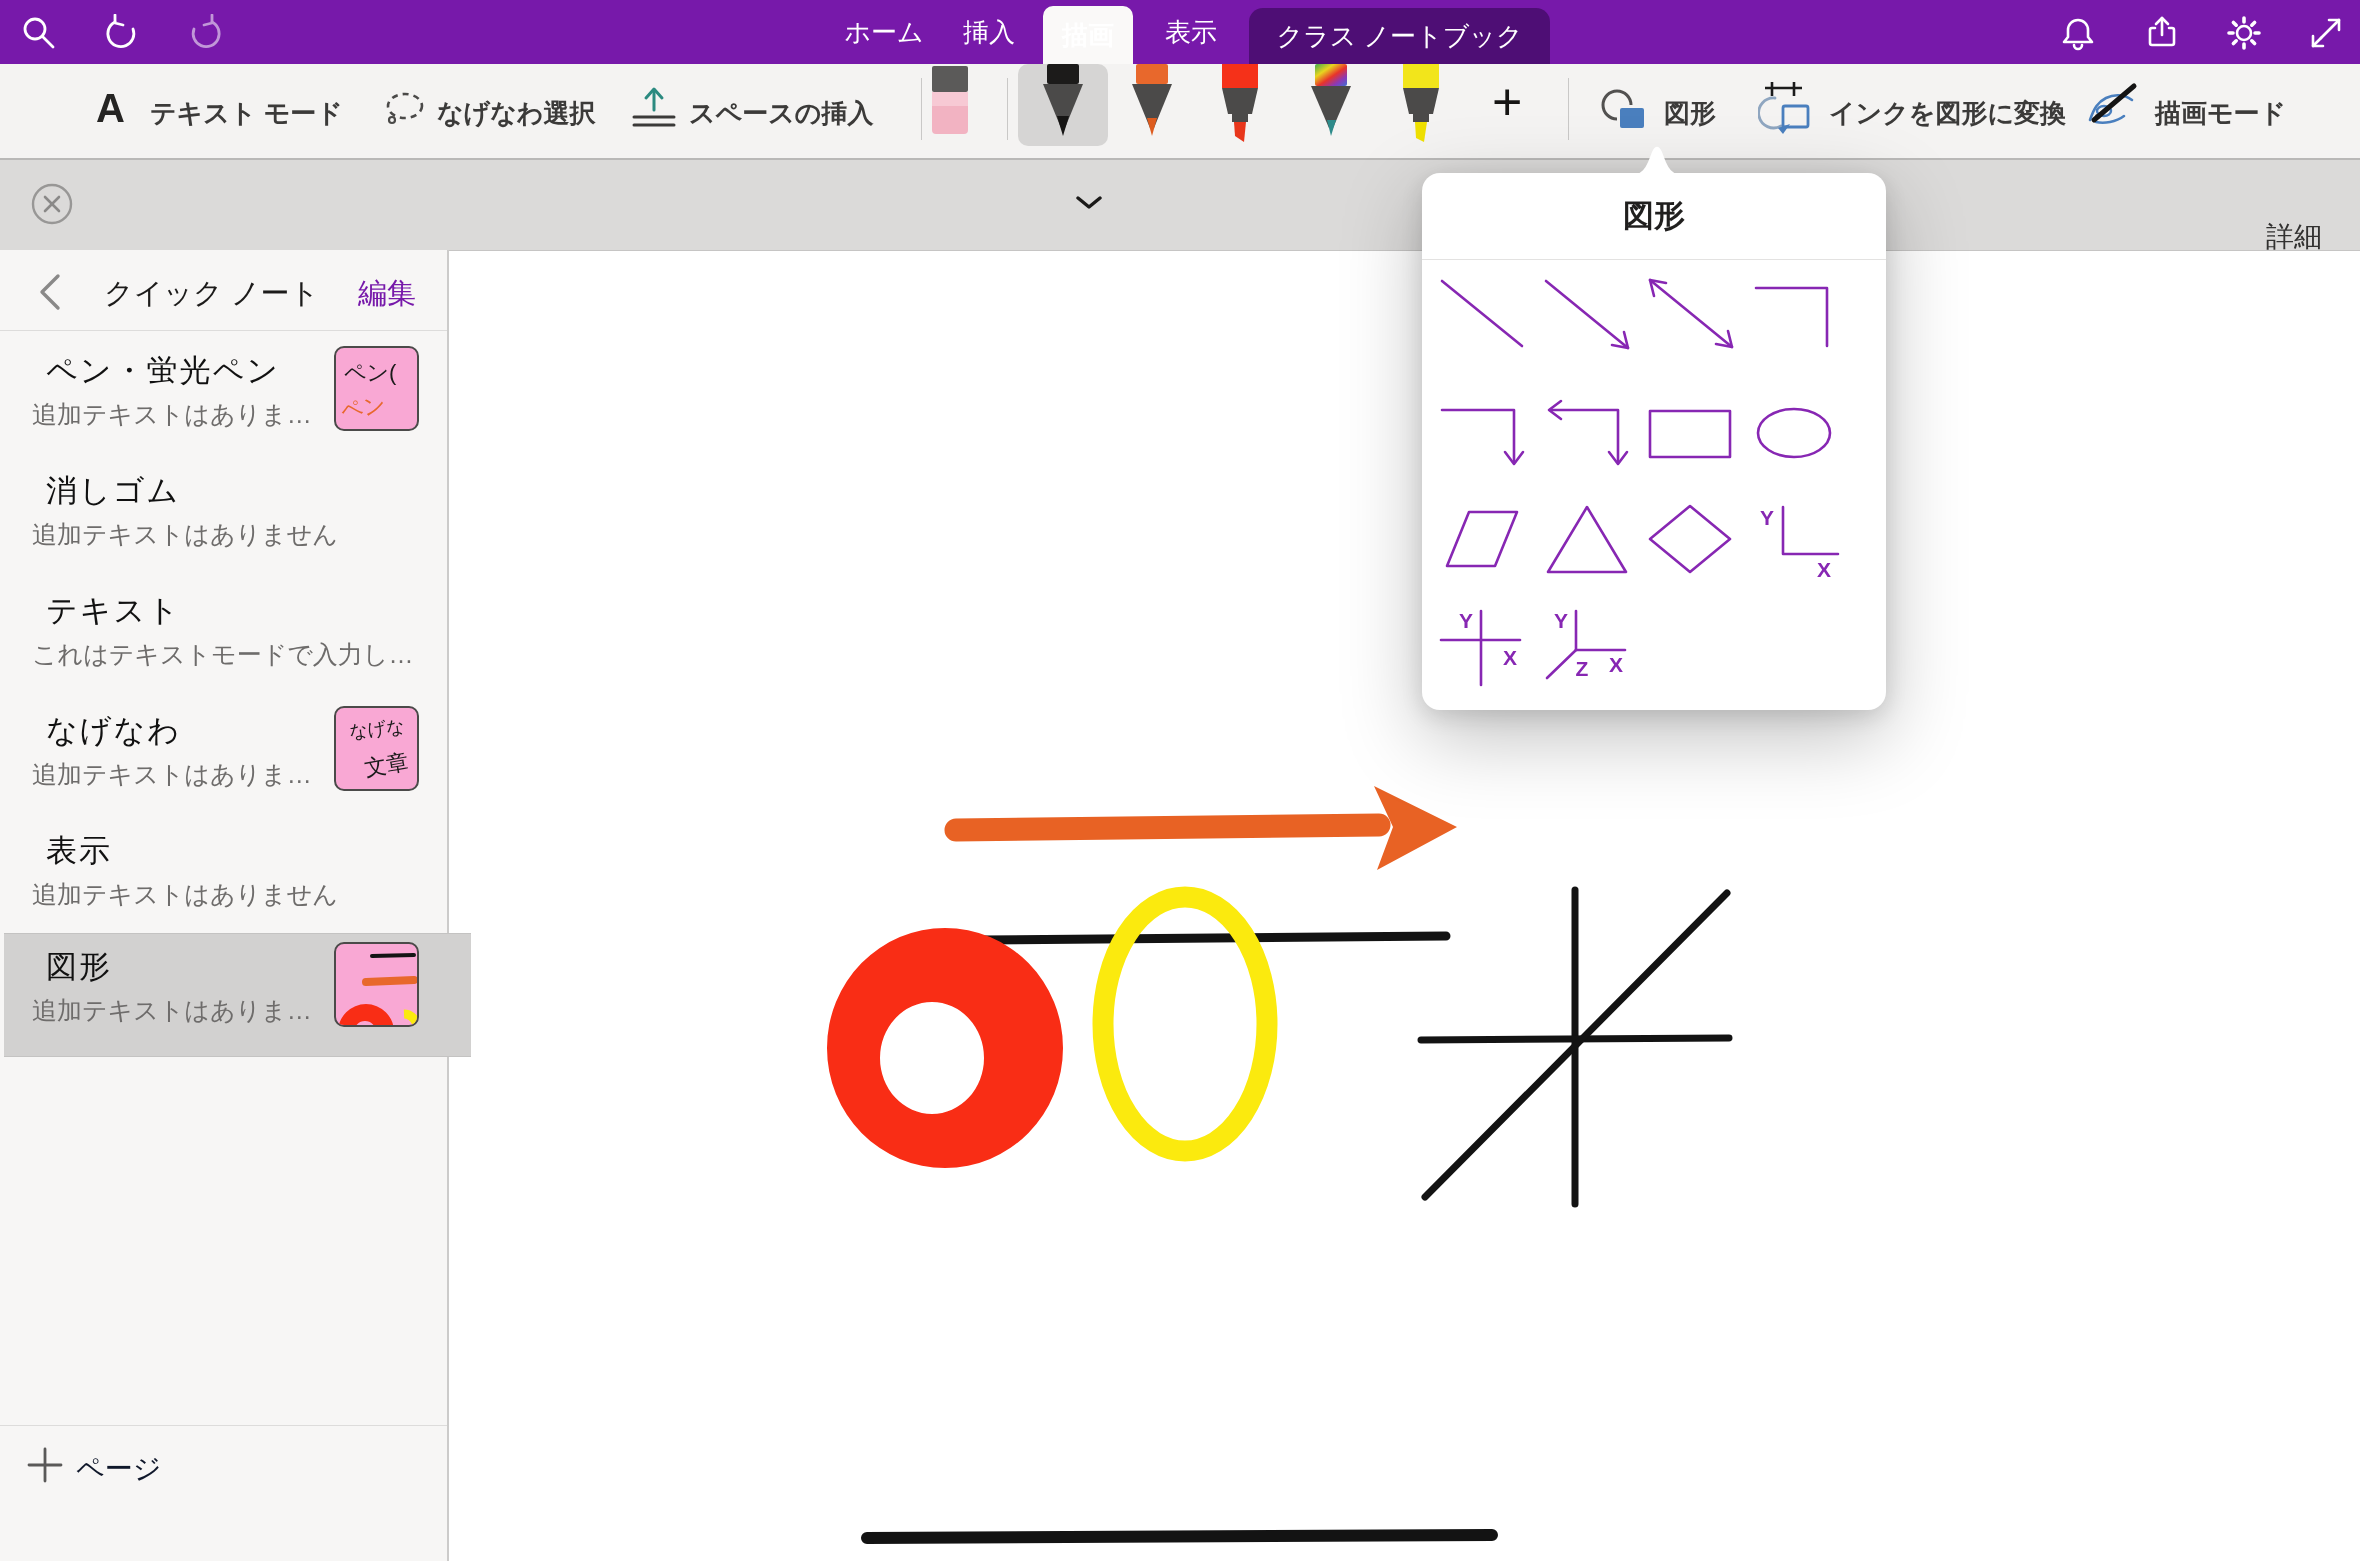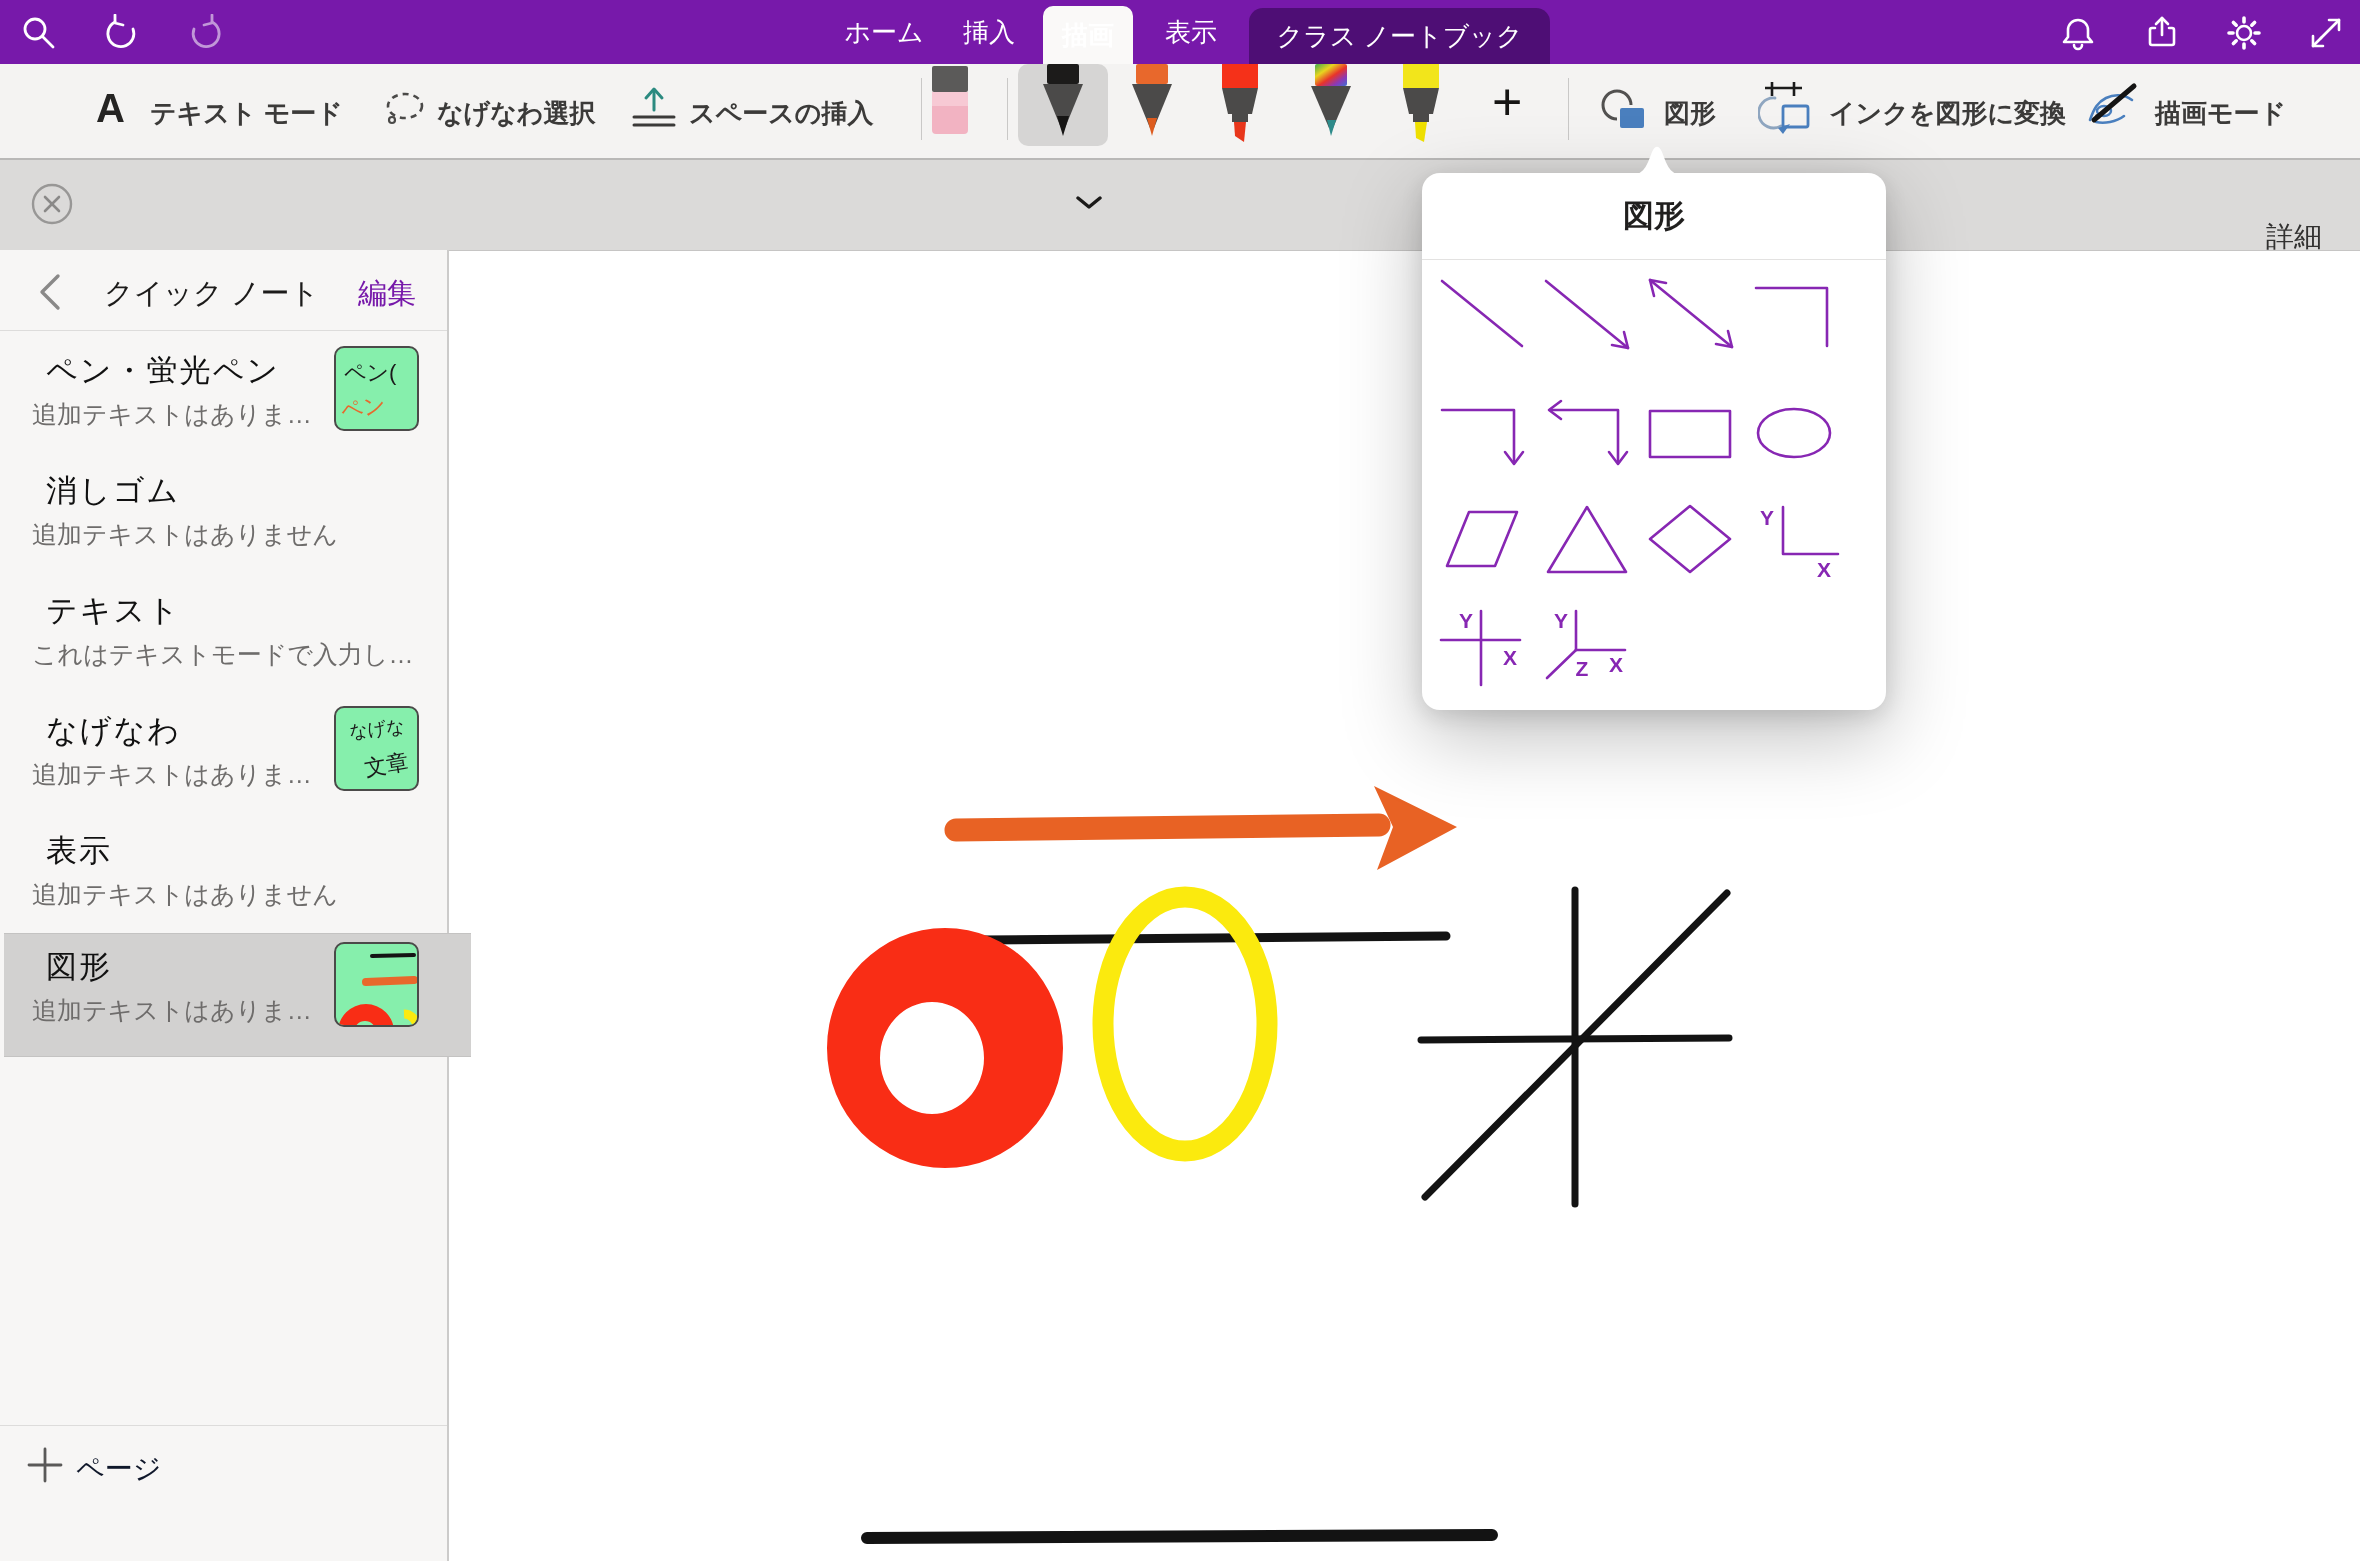--- a/index.html
+++ b/index.html
@@ -35,21 +35,21 @@
   
   .sidebar{left:0;top:250px;width:449px;height:1311px;background:#F7F6F5;
     border-right:2px solid #CCCBCA;z-index:6;box-sizing:border-box;}
   .sb-title{left:104px;top:24px;font-size:29px;color:#1C1B1A;white-space:nowrap;}
   .sb-edit{left:358px;top:24px;font-size:29px;color:#7719AA;}
   .sb-hdiv{left:0;width:447px;height:1px;background:#DDDCDB;}
   .sb-row{left:4px;width:467px;height:120px;}
   .sb-row-sel{background:#D2D1D0;border-top:1px solid #C4C3C2;border-bottom:1px solid #C4C3C2;}
   .sb-row-title{left:42px;top:12px;font-size:31px;color:#111;letter-spacing:2px;white-space:nowrap;}
   .sb-row-sub{left:28px;top:60px;font-size:25px;color:#6E6C6B;white-space:nowrap;}
-  .sb-thumb{left:330px;top:8px;width:85px;height:85px;background:#86efac;border:2px solid #4B4A49;
+  .sb-thumb{left:330px;top:8px;width:85px;height:85px;background:#f9a8d4;border:2px solid #4B4A49;
     border-radius:10px;box-sizing:border-box;overflow:hidden;}
   .addpage-label{left:76px;top:10px;font-size:28px;color:#0f172a;}
 
   
   .canvas{left:449px;top:250px;width:1911px;height:1311px;background:#ffffff;}
 
   
   .popup{left:1422px;top:173px;width:464px;height:537px;background:#fff;border-radius:18px;
     box-shadow:0 26px 80px rgba(0,0,0,.25),0 6px 22px rgba(0,0,0,.12);z-index:40;}
   .popup-tail{left:1635px;top:141px;width:44px;height:33px;z-index:41;}

